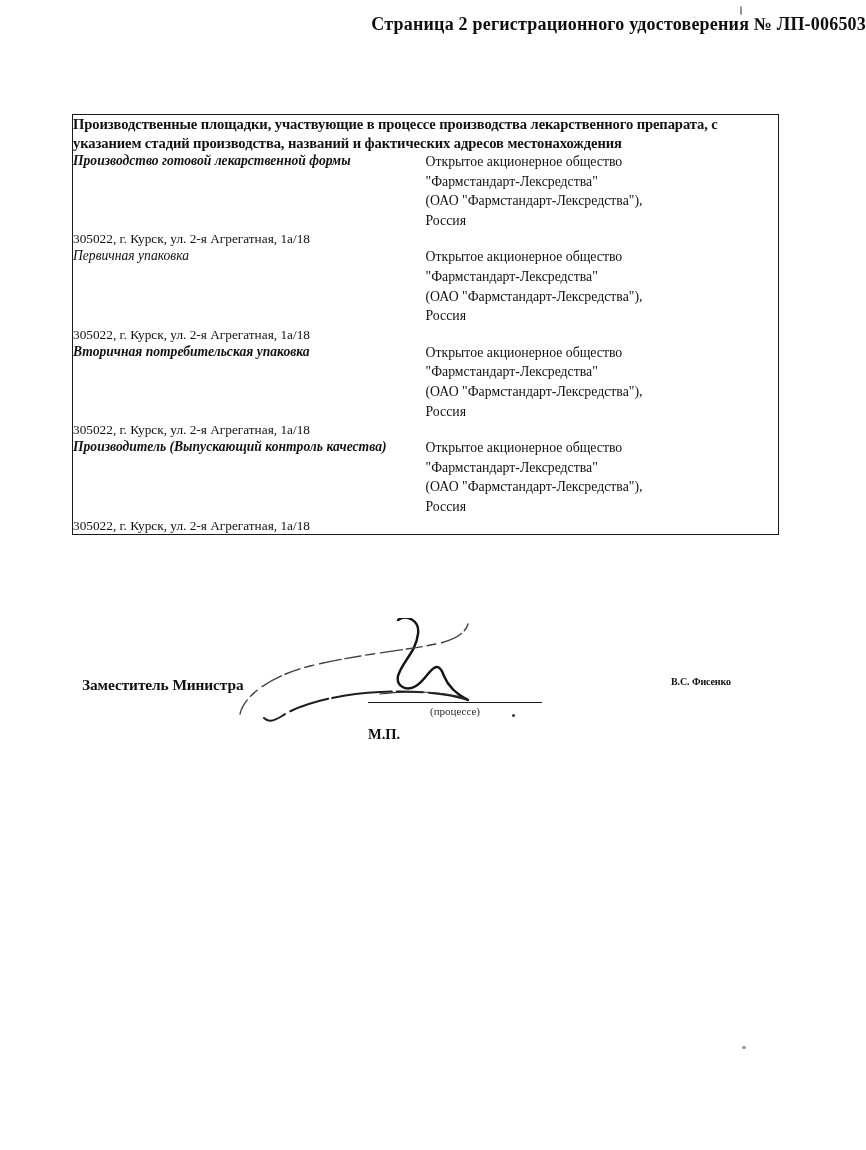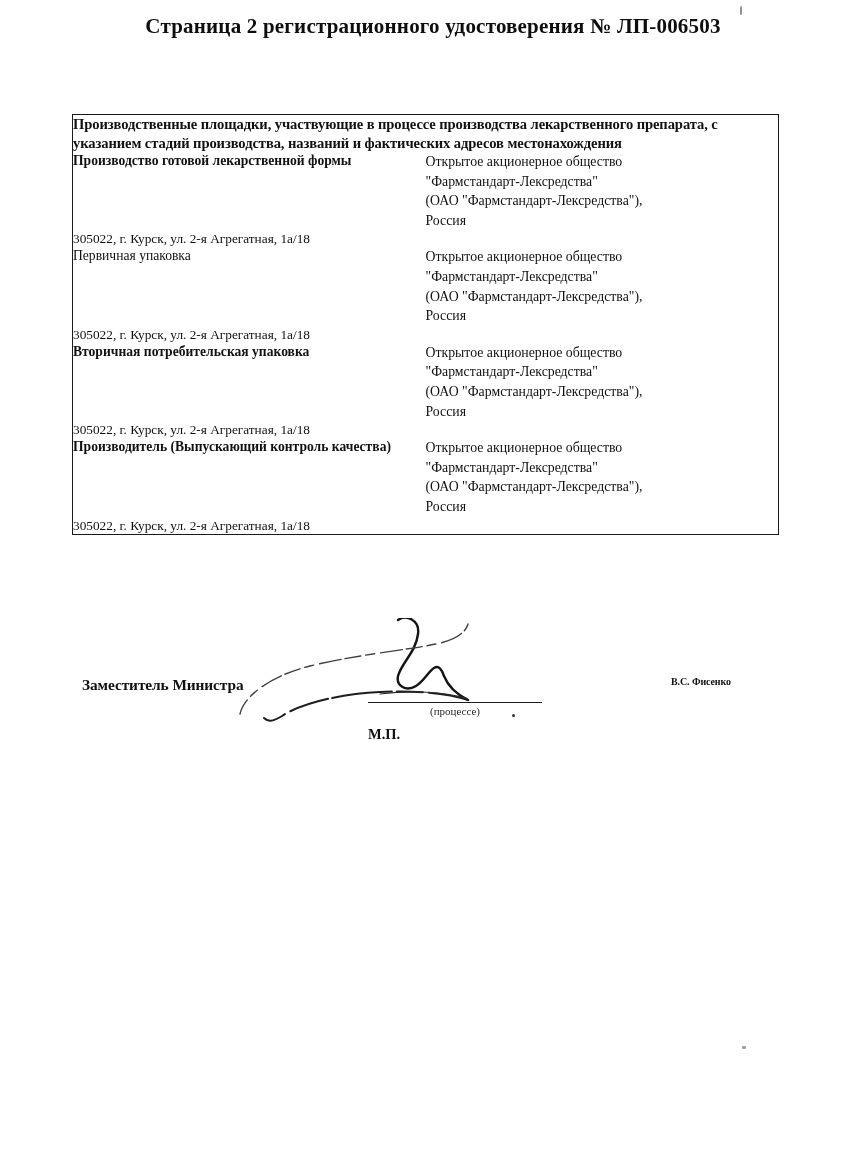--- a/index.html
+++ b/index.html
@@ -18,22 +18,22 @@
     background: #ffffff;
     overflow: hidden;
   }
 
   
   .doc-header {
     position: absolute;
     left: 0;
     top: 14px;
     width: 866px;
-    text-align: center;
-    font-size: 21px;
+    text-align: right;
+    font-size: 18px;
     font-weight: 700;
     letter-spacing: 0.2px;
     color: #0e0e0e;
     font-family: "Liberation Serif", "DejaVu Serif", serif;
   }
 
   .scan-speck {
     position: absolute;
     background: #4a4a4a;
     border-radius: 40%;
@@ -72,20 +72,21 @@
     padding: 6px 8px 5px 6px;
     border-bottom: 1.2px solid #1a1a1a;
     letter-spacing: -0.1px;
   }
 
   .stage-row td {
     border-bottom: 1.1px solid #1a1a1a;
   }
   .stage-left {
     width: 398px;
+    font-style: italic;
     font-weight: 700;
     font-size: 13.6px;
     line-height: 17px;
     padding: 6px 6px 6px 6px;
     border-right: 1px dotted #b8b8b8;
   }
   .stage-left.thin {
     font-weight: 400;
   }
   .stage-right {

